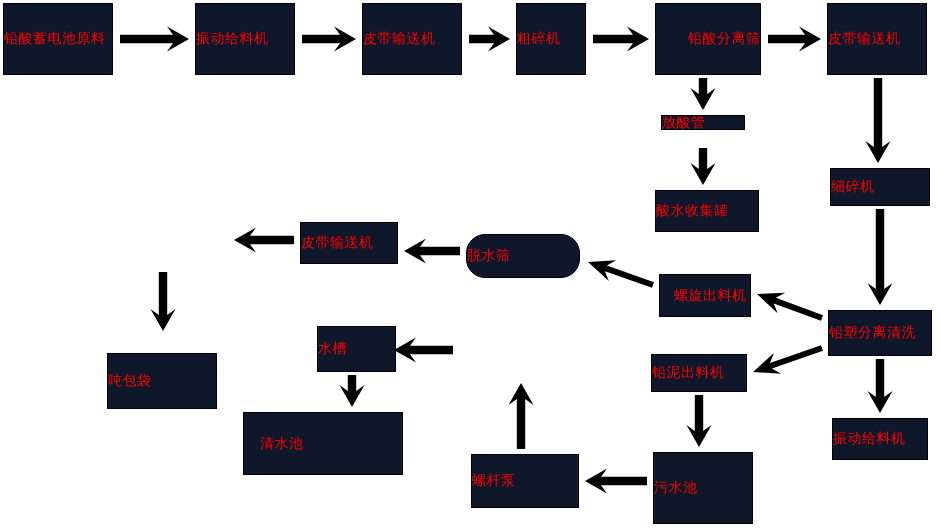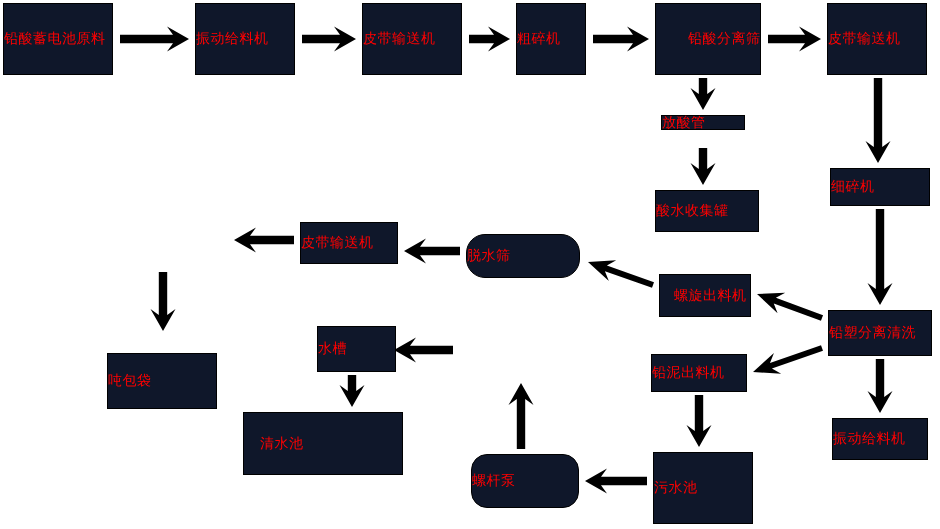--- a/index.html
+++ b/index.html
@@ -103,21 +103,21 @@
     </div>
     <div class="node" style="left: 659px; top: 274px; width: 92px; height: 43px; padding-left: 14px;">
       <span>螺旋出料机</span>
     </div>
     <div class="node" style="left: 651px; top: 354px; width: 96px; height: 38px;">
       <span>铅泥出料机</span>
     </div>
     <div class="node" style="left: 653px; top: 452px; width: 100px; height: 72px;">
       <span>污水池</span>
     </div>
-    <div class="node" style="left: 471px; top: 454px; width: 108px; height: 54px; border-radius: 16px;">
+    <div class="node" style="left: 471px; top: 454px; width: 108px; height: 54px;">
       <span>螺杆泵</span>
     </div>
     <div class="node" style="left: 317px; top: 326px; width: 79px; height: 46px;">
       <span>水槽</span>
     </div>
     <div class="node" style="left: 243px; top: 412px; width: 160px; height: 63px; padding-left: 16px;">
       <span>清水池</span>
     </div>
     <div class="node" style="left: 466px; top: 234px; width: 114px; height: 44px; border-radius: 19px;">
       <span>脱水筛</span>

